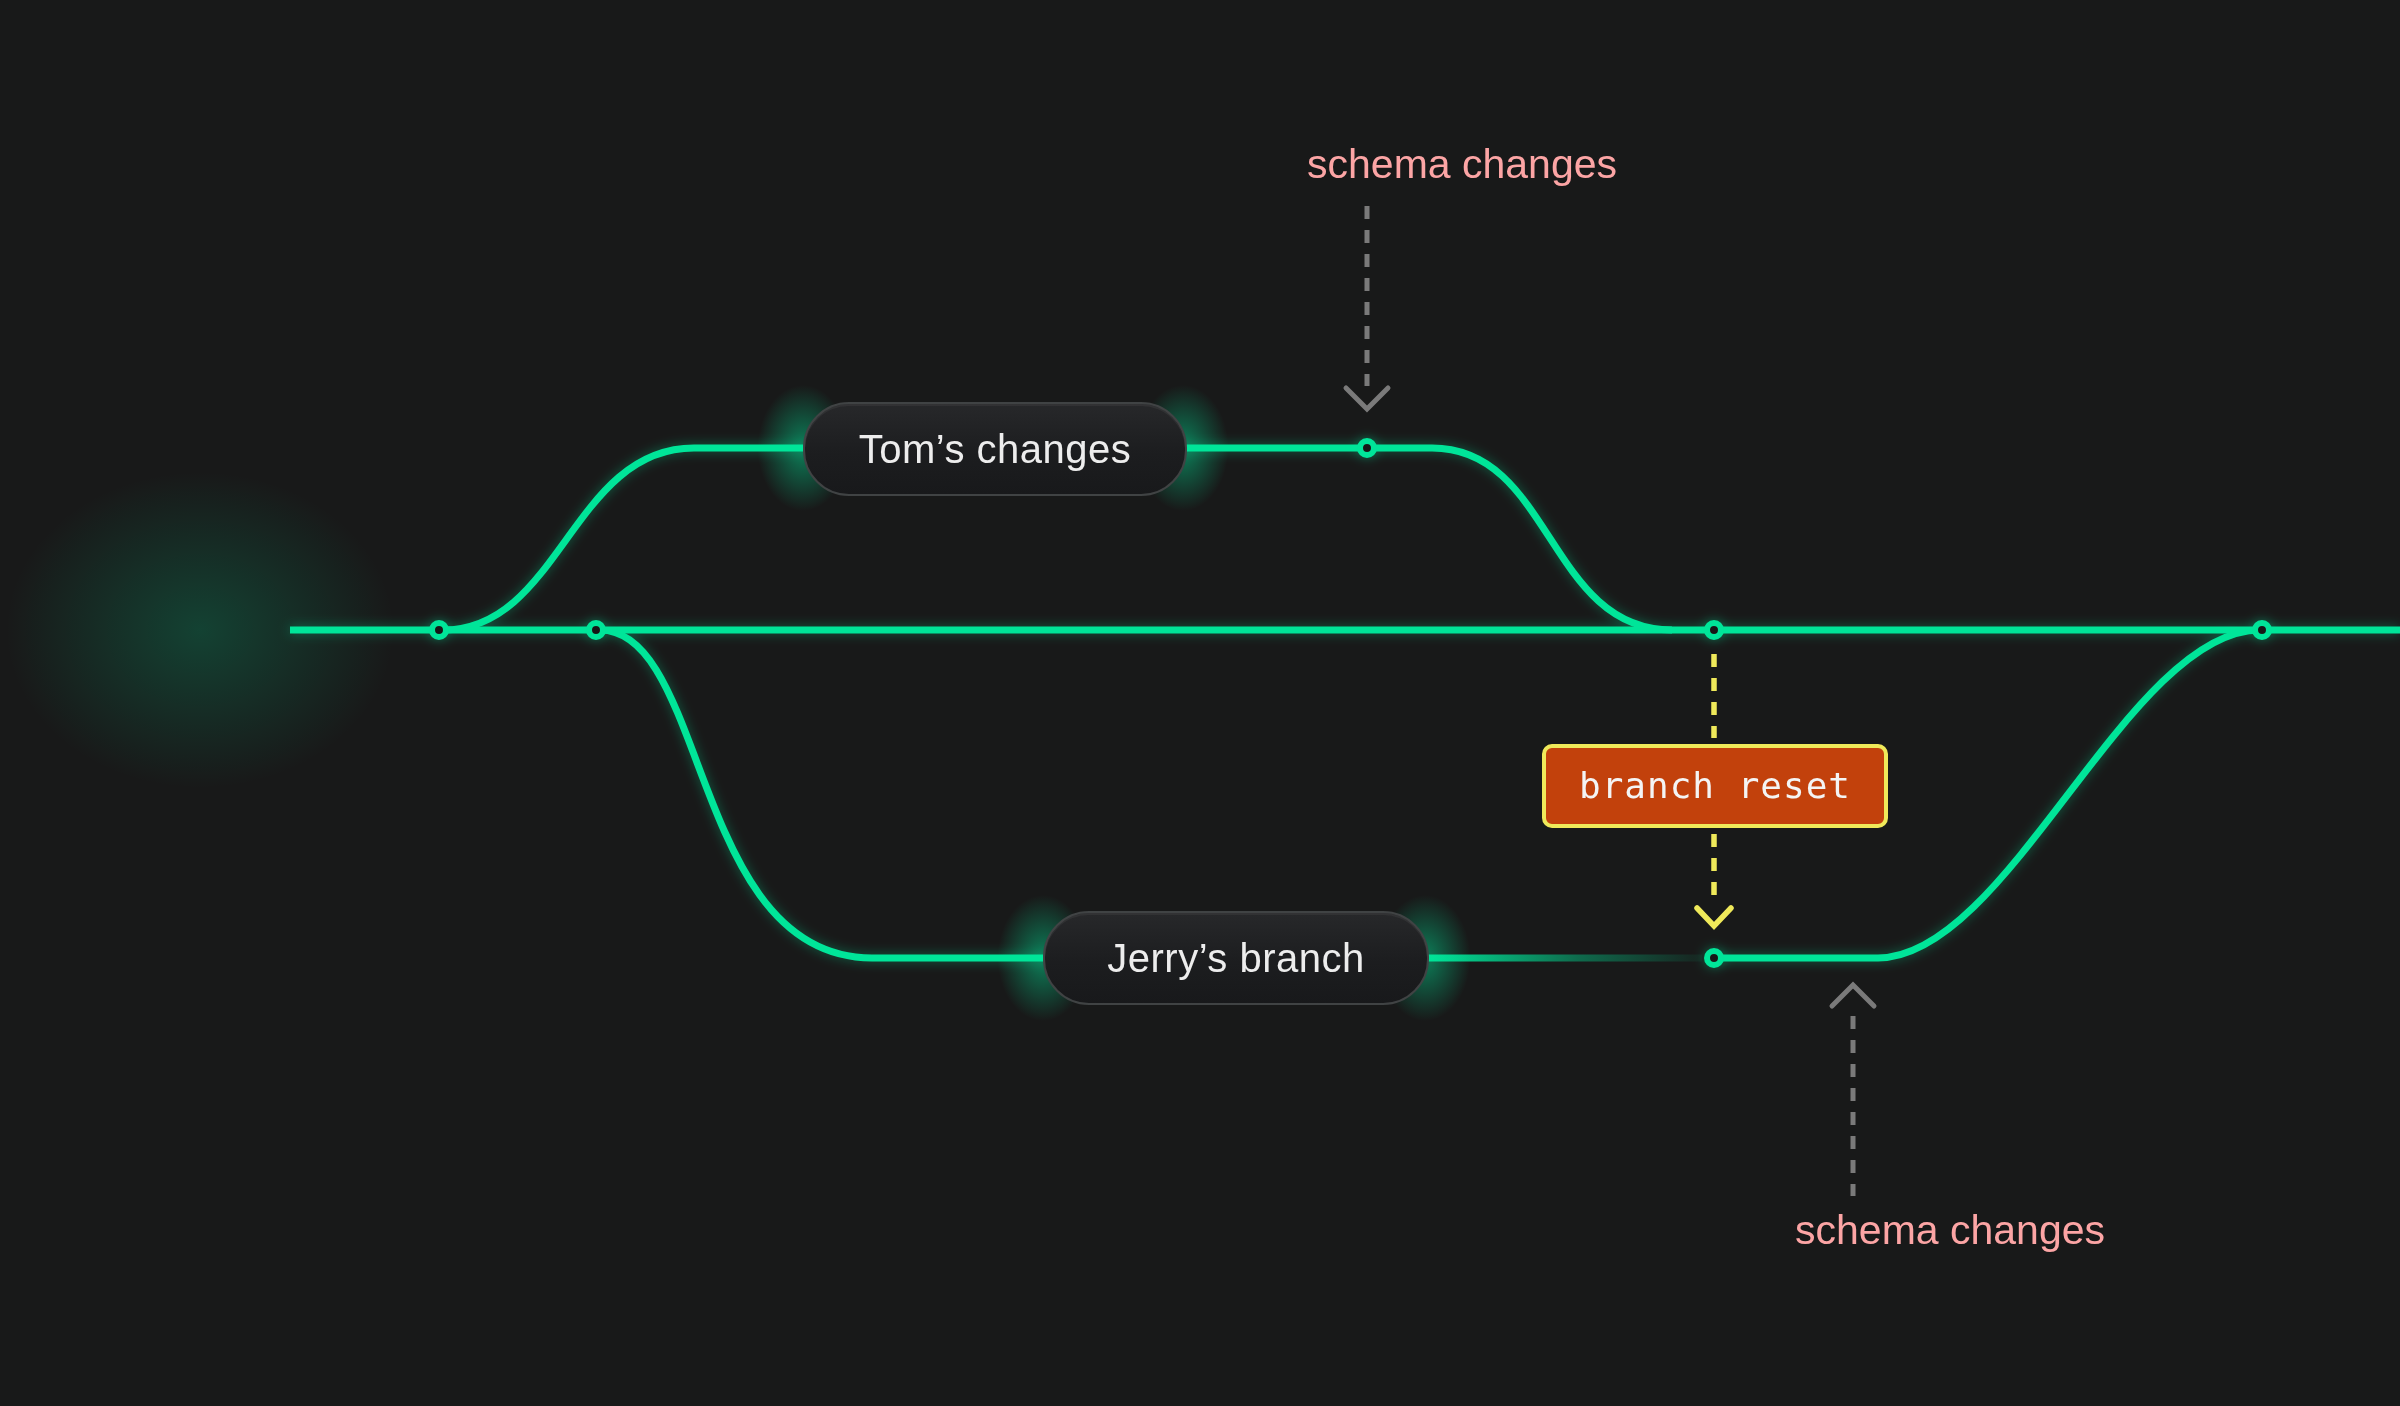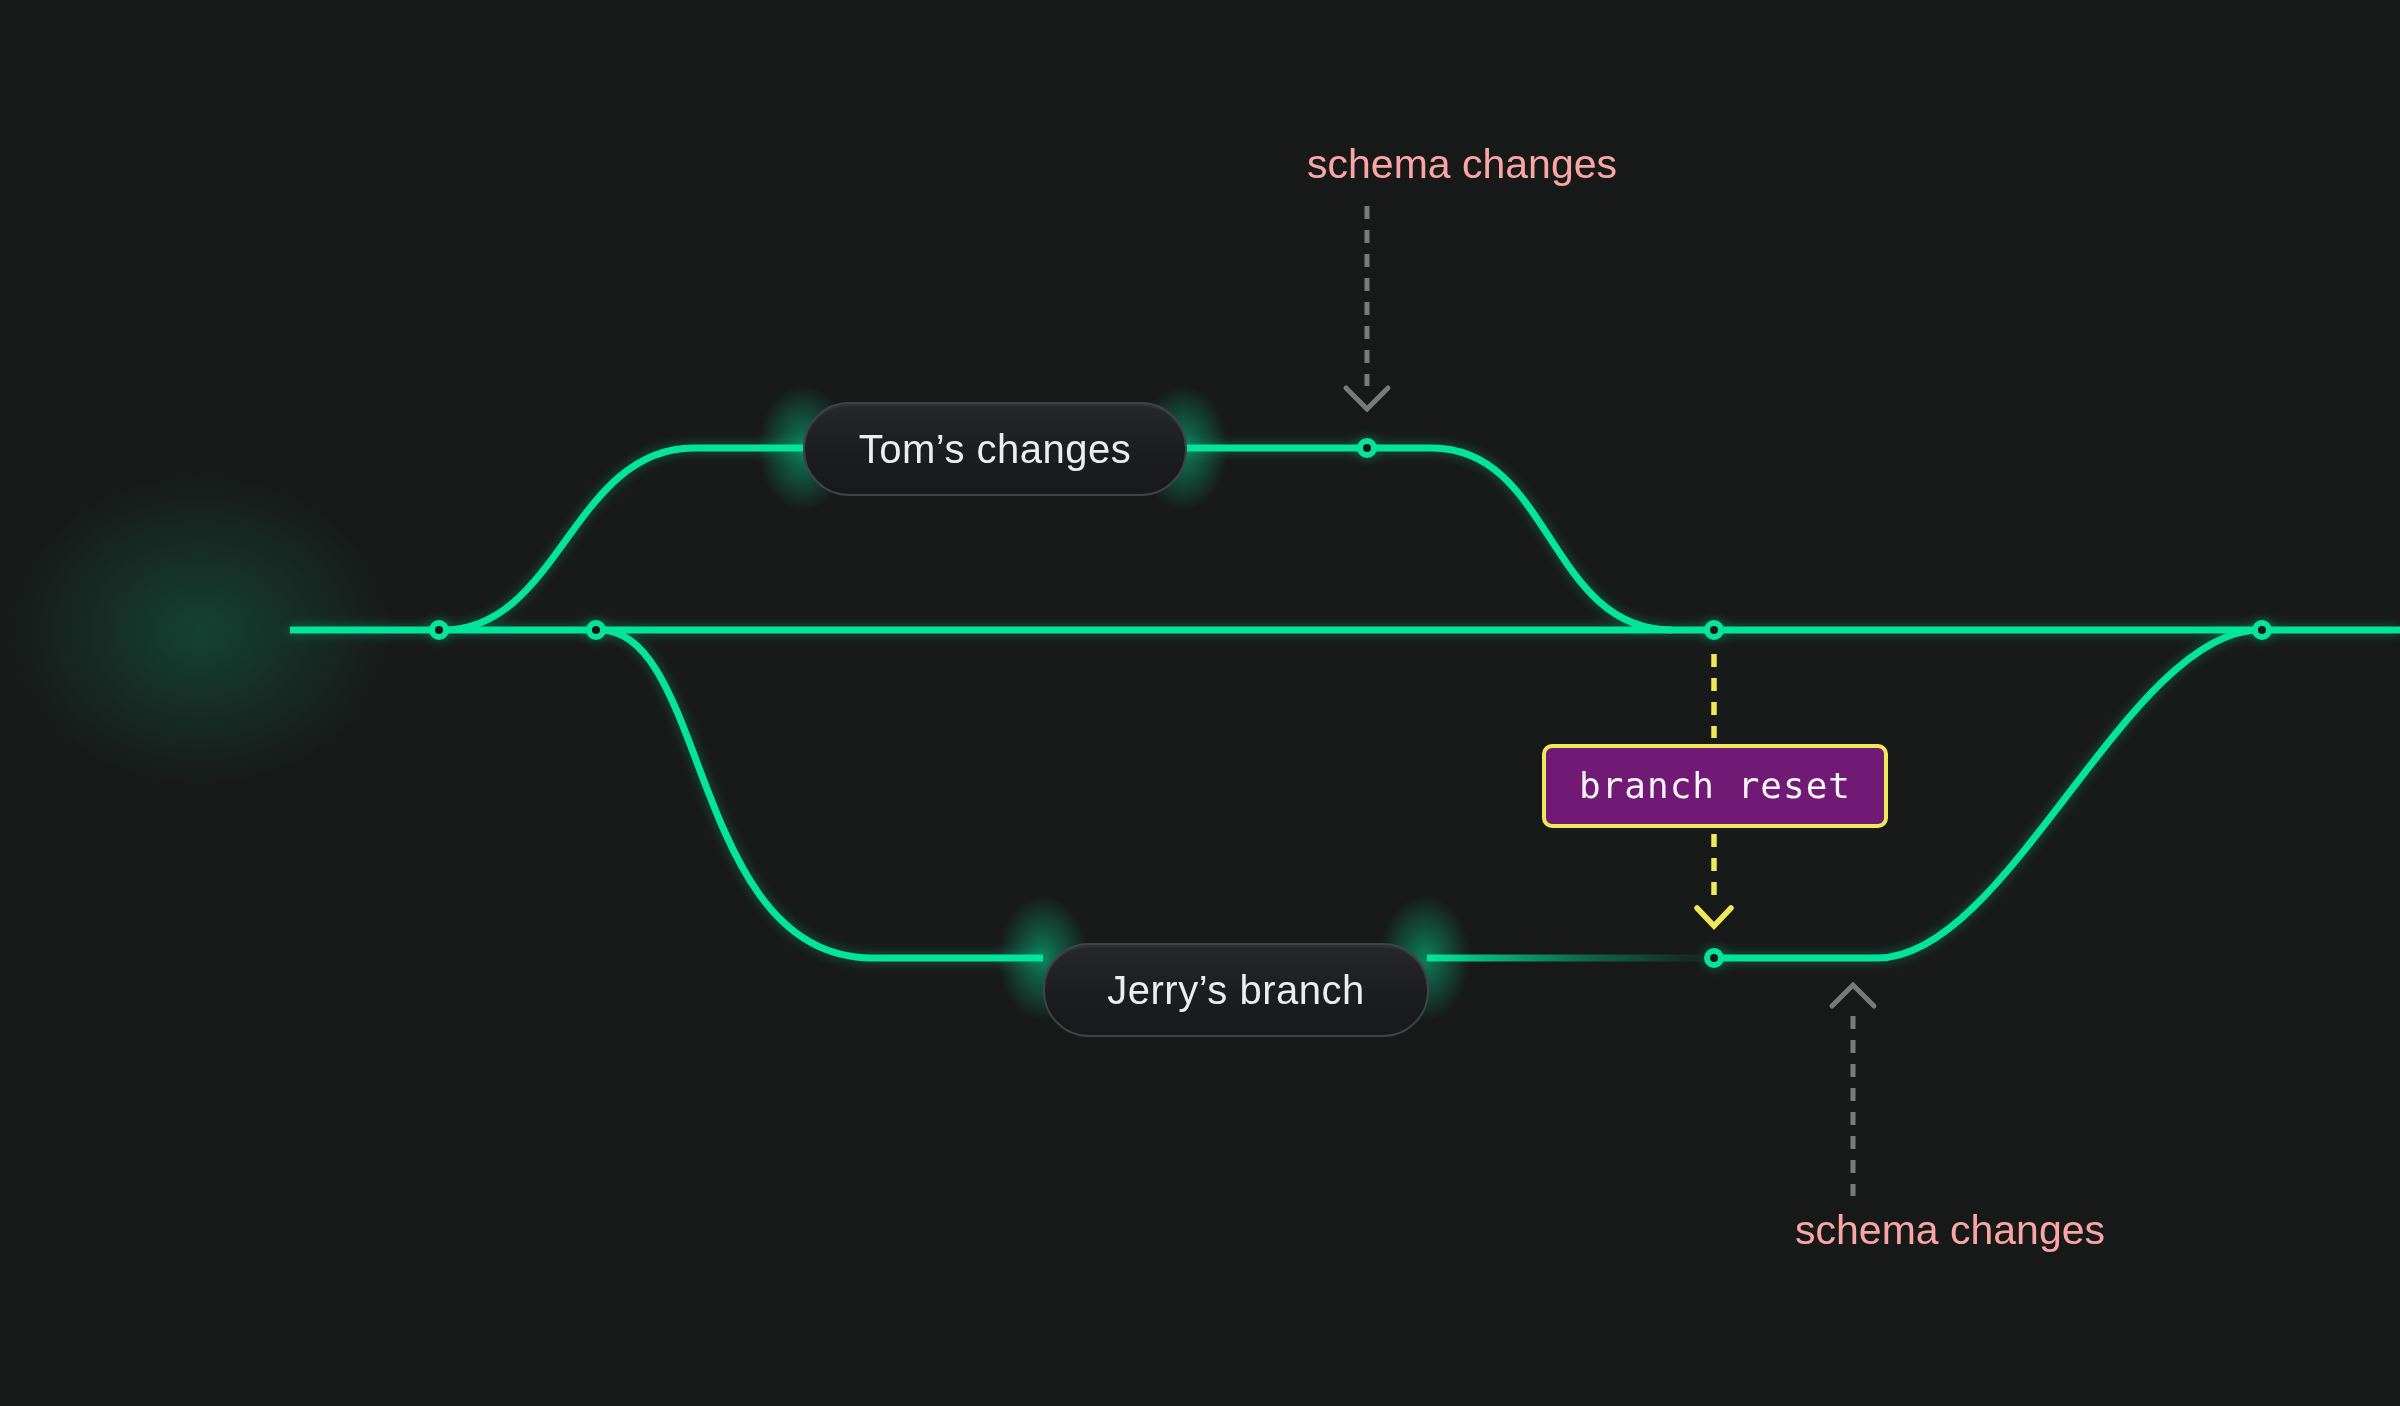--- a/index.html
+++ b/index.html
@@ -48,28 +48,28 @@
       #121615;
     border: 2.5px solid rgba(0,229,153,.85);
     box-shadow: 0 0 55px rgba(0,229,153,.28);
   }
   .pill-branch {
     background: linear-gradient(180deg, #27282a 0%, #1c1d1f 55%, #18191b 100%);
     border: 2px solid #404344;
     box-shadow: inset 0 2px 0 rgba(255,255,255,.05);
   }
   .pill-tom   { left: 803px;  top: 402px; width: 380px; height: 90px; }
-  .pill-jerry { left: 1043px; top: 911px; width: 382px; height: 90px; margin-top: 32px; }
+  .pill-jerry { left: 1043px; top: 911px; width: 382px; height: 90px; }
 
   .reset-box {
     position: absolute; z-index: 4;
     left: 1542px; top: 744px; width: 346px; height: 84px;
     box-sizing: border-box;
     display: flex; align-items: center; justify-content: center;
-    background: #701a75;
+    background: #c2410c;
     border: 4px solid var(--reset-yellow, #efe95a);
     border-radius: 10px;
     color: #f4f4f4;
     font-family: "DejaVu Sans Mono", "Liberation Mono", monospace;
     font-size: 36px; line-height: 1; letter-spacing: 1px;
   }
 
   .note {
     position: absolute; z-index: 4;
     width: 500px; text-align: right;

